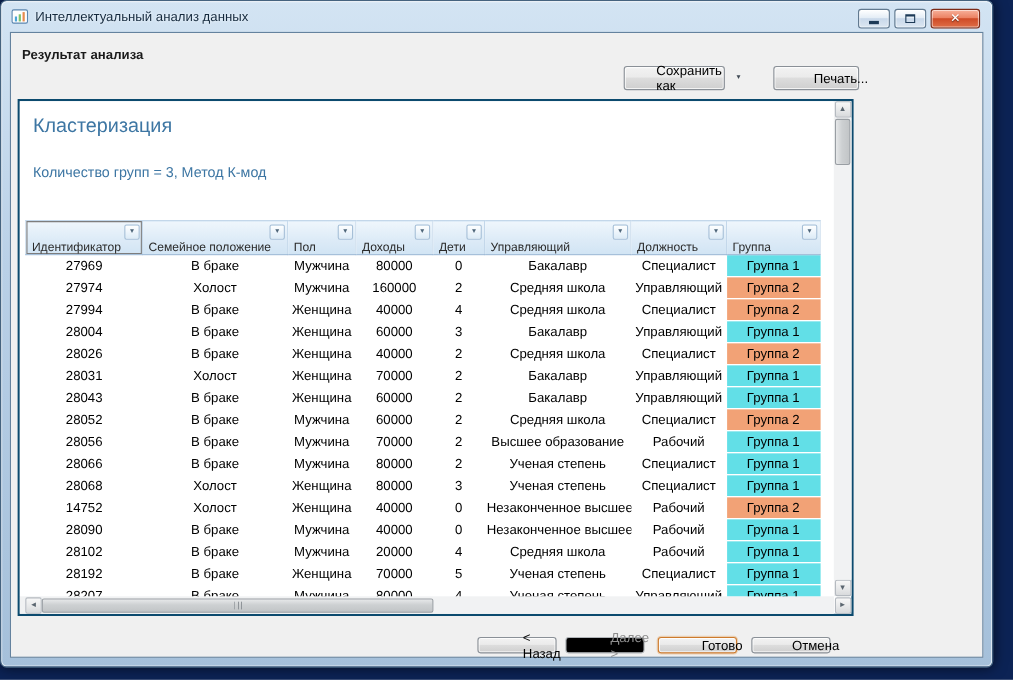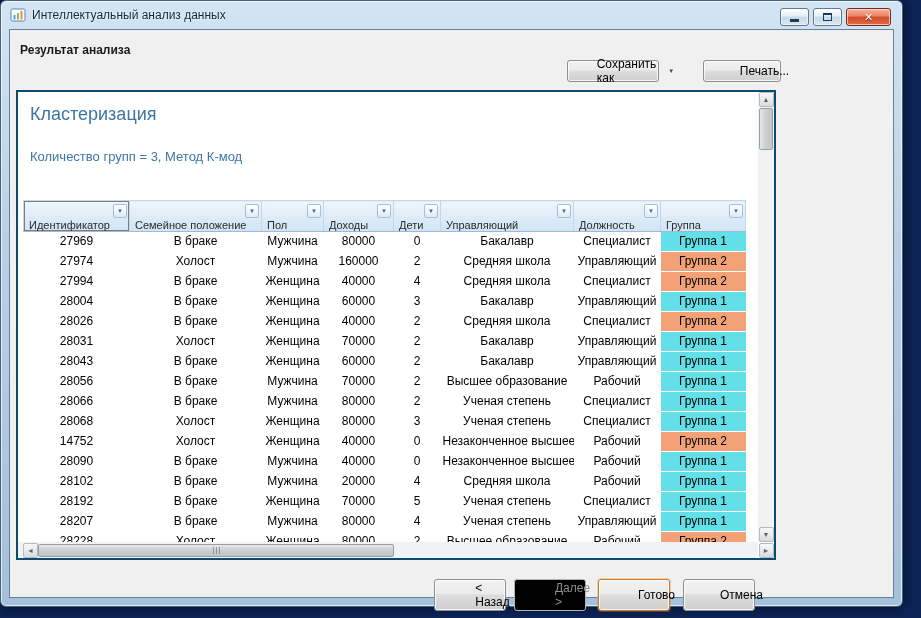--- a/index.html
+++ b/index.html
@@ -96,21 +96,21 @@
   .hsb{ display:flex; align-items:center; background:#f1f2f3; padding-left:5px; }
   .htrack{ flex:1; height:15px; position:relative; background:#f1f2f3; }
   .hthumb{ position:absolute; left:0; top:1px; height:13px; width:356px;
     background:linear-gradient(180deg,#e6e8e9,#cdd0d2 45%,#c2c5c7);
     border:1px solid #999ea3; border-radius:2px;
     display:flex; align-items:center; justify-content:center; }
   .grip{ width:7px; height:7px; background:repeating-linear-gradient(90deg,#8f9499 0 1px,transparent 1px 3px); }
   .corner{ align-self:center; justify-self:center; }
 
   
-  .footer-btn{ position:absolute; top:549px; width:72px; height:32px; }
+  .footer-btn{ position:absolute; top:549px; width:72px; height:15px; }
   .btn-back{ left:424px; } .btn-next{ left:504px; } .btn-finish{ left:588px; } .btn-cancel{ left:673px; }
 </style>
 </head>
 <body>
 
 <div class="window">
   <div class="titlebar">
     <span class="app-icon">
       <svg width="16" height="16" viewBox="0 0 16 16">
         <rect x="1" y="2" width="14" height="12" rx="1.5" fill="#fdfdfd" stroke="#5c87b0"></rect>
@@ -238,20 +238,30 @@
                 <td>28043</td>
                 <td>В браке</td>
                 <td>Женщина</td>
                 <td>60000</td>
                 <td>2</td>
                 <td>Бакалавр</td>
                 <td>Управляющий</td>
                 <td class="g1">Группа 1</td>
               </tr>
               <tr>
+                <td>28052</td>
+                <td>В браке</td>
+                <td>Мужчина</td>
+                <td>60000</td>
+                <td>2</td>
+                <td>Средняя школа</td>
+                <td>Специалист</td>
+                <td class="g2">Группа 2</td>
+              </tr>
+              <tr>
                 <td>28056</td>
                 <td>В браке</td>
                 <td>Мужчина</td>
                 <td>70000</td>
                 <td>2</td>
                 <td>Высшее образование</td>
                 <td>Рабочий</td>
                 <td class="g1">Группа 1</td>
               </tr>
               <tr>

